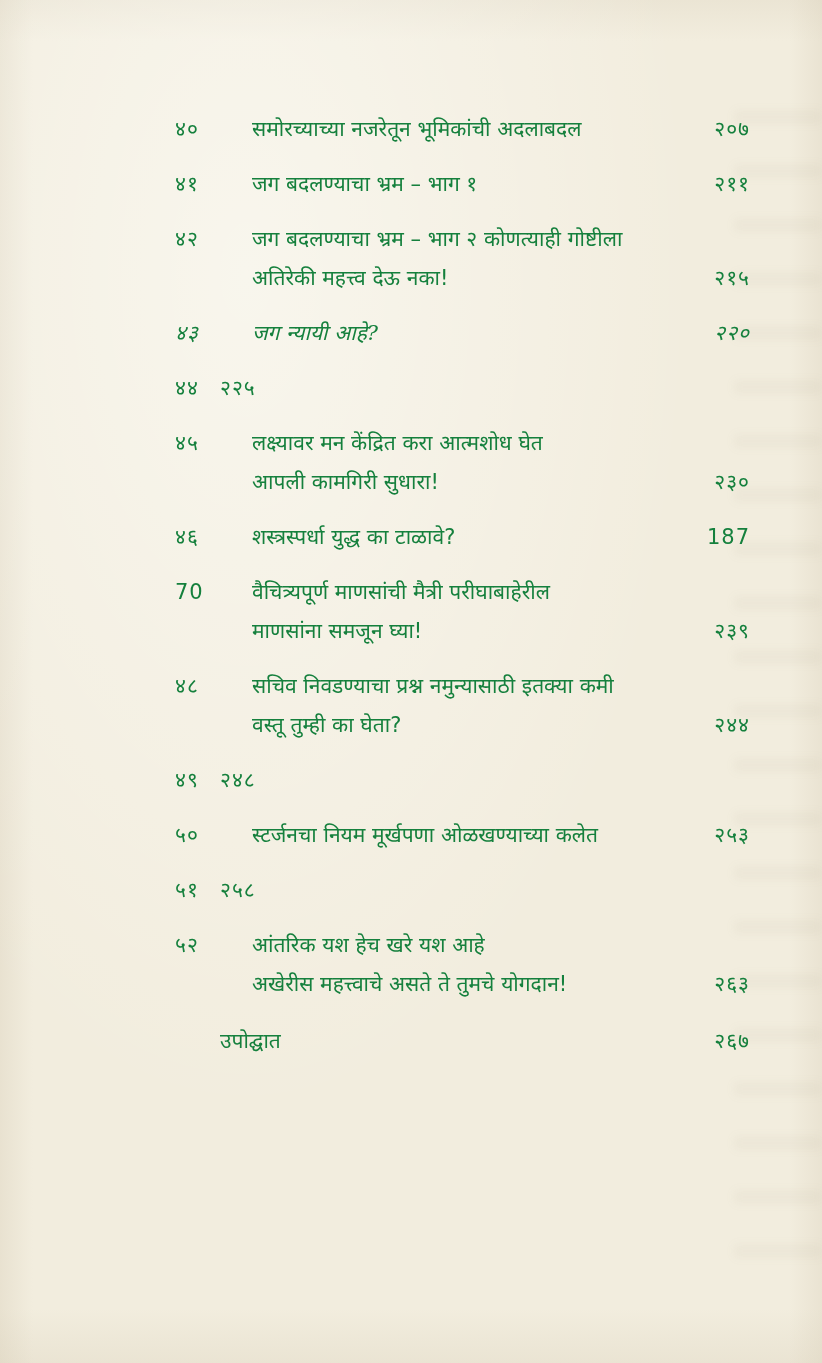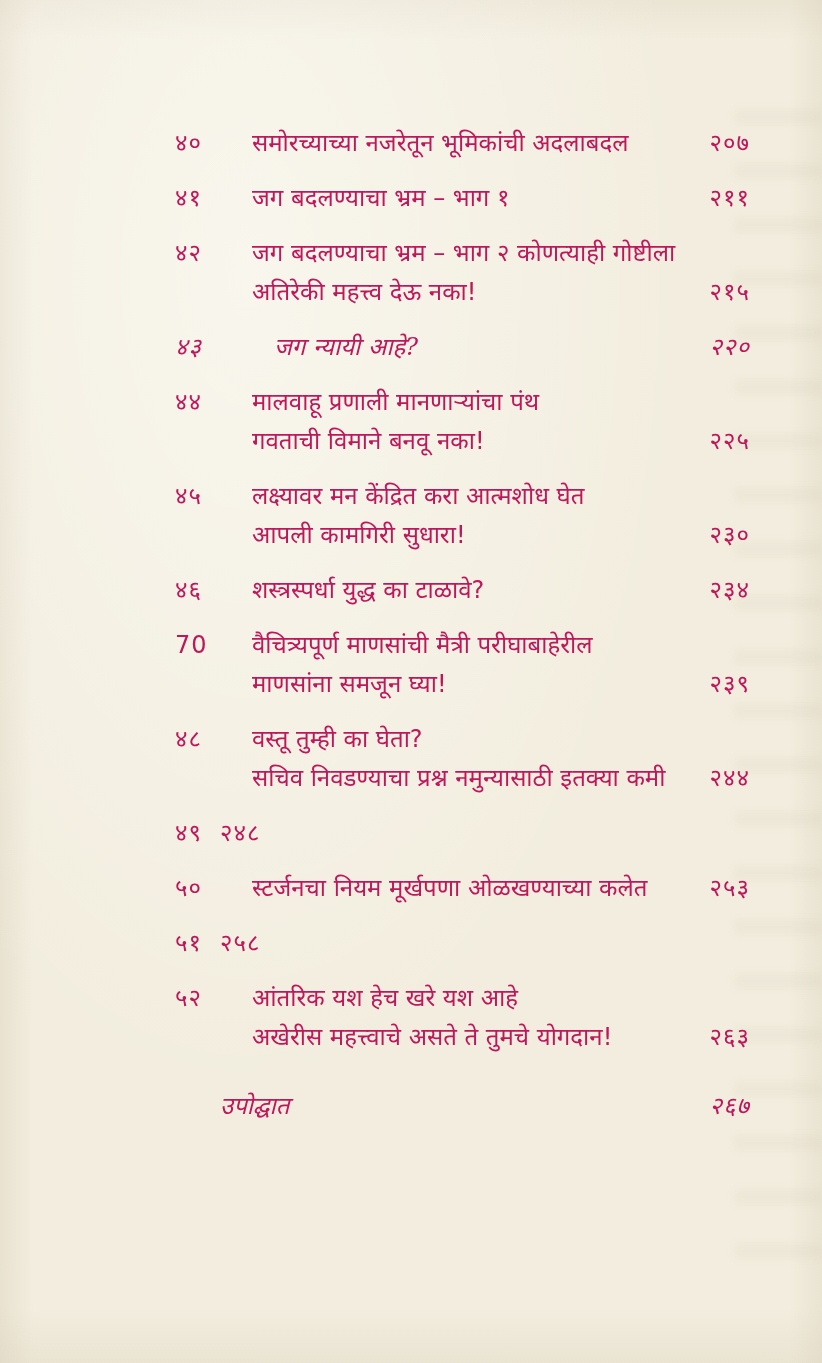--- a/index.html
+++ b/index.html
@@ -38,54 +38,52 @@
       rgba(158,146,122,0.0) 14px,
       rgba(158,146,122,0.0) 54px
     );
     filter: blur(4px);
     opacity: 0.55;
     pointer-events: none;
   }
   .toc {
     position: absolute;
     left: 175px;
-    top: 124px;
+    top: 110px;
     width: 575px;
-    color: #be185d;
-    font-size: 24px;
+    color: #15803d;
+    font-size: 21px;
     line-height: 39px;
   }
   .entry {
     display: flex;
     align-items: stretch;
     margin-bottom: 16px;
   }
   .entry.italic {
     font-style: italic;
     font-family: "DejaVu Serif", serif;
-    gap: 22px;
   }
   .entry-num {
     flex: 0 0 45px;
     align-self: flex-start;
     letter-spacing: 1px;
   }
   .entry-title {
     flex: 1 1 auto;
     margin-left: 32px;
   }
   .entry-page {
     flex: 0 0 auto;
     align-self: flex-end;
     letter-spacing: 1px;
   }
   .footer-entry {
     display: flex;
-    margin-top: 30px;
-    font-style: italic;
+    margin-top: 18px;
   }
   .footer-entry .spacer {
     flex: 0 0 45px;
   }
   .footer-entry .footer-label {
     flex: 1 1 auto;
   }
 </style>
 </head>
 <body>
@@ -123,58 +121,54 @@
   <div class="entry italic">
     <span class="entry-num">४३</span>
     <span class="entry-title">
           <div>जग न्यायी आहे?</div>
         </span>
     <span class="entry-page">२२०</span>
   </div>
 
   <div class="entry">
     <span class="entry-num">४४</span>
-    <span class="entry-title">
-          <div>मालवाहू प्रणाली मानणाऱ्यांचा पंथ</div>
-          <div>गवताची विमाने बनवू नका!</div>
-        </span>
     <span class="entry-page">२२५</span>
   </div>
 
   <div class="entry">
     <span class="entry-num">४५</span>
     <span class="entry-title">
           <div>लक्ष्यावर मन केंद्रित करा आत्मशोध घेत</div>
           <div>आपली कामगिरी सुधारा!</div>
         </span>
     <span class="entry-page">२३०</span>
   </div>
 
   <div class="entry">
     <span class="entry-num">४६</span>
     <span class="entry-title">
           <div>शस्त्रस्पर्धा युद्ध का टाळावे?</div>
         </span>
-    <span class="entry-page">२३४</span>
+    <span class="entry-page">187</span>
   </div>
 
   <div class="entry">
     <span class="entry-num">70</span>
     <span class="entry-title">
           <div>वैचित्र्यपूर्ण माणसांची मैत्री परीघाबाहेरील</div>
           <div>माणसांना समजून घ्या!</div>
         </span>
     <span class="entry-page">२३९</span>
   </div>
 
   <div class="entry">
     <span class="entry-num">४८</span>
     <span class="entry-title">
+          <div>सचिव निवडण्याचा प्रश्न नमुन्यासाठी इतक्या कमी</div>
           <div>वस्तू तुम्ही का घेता?</div>
-          <div>सचिव निवडण्याचा प्रश्न नमुन्यासाठी इतक्या कमी</div>
         </span>
     <span class="entry-page">२४४</span>
   </div>
 
   <div class="entry">
     <span class="entry-num">४९</span>
     <span class="entry-page">२४८</span>
   </div>
 
   <div class="entry">

